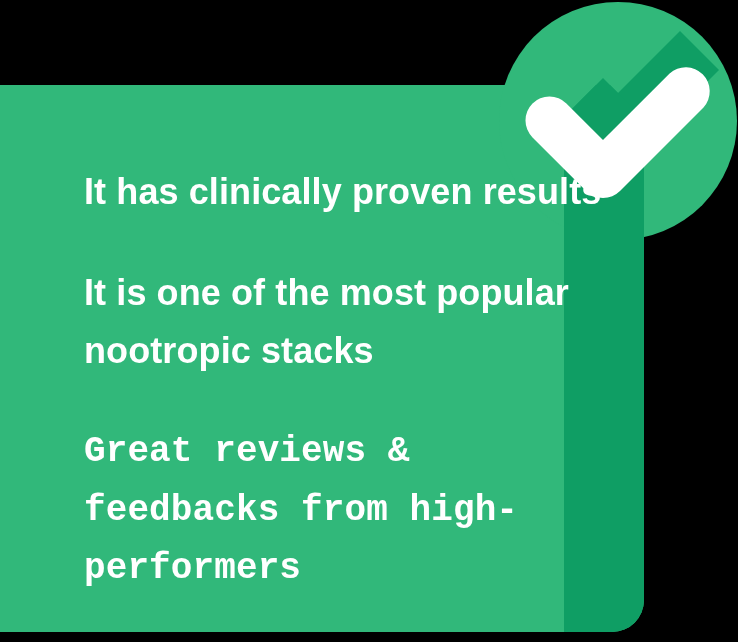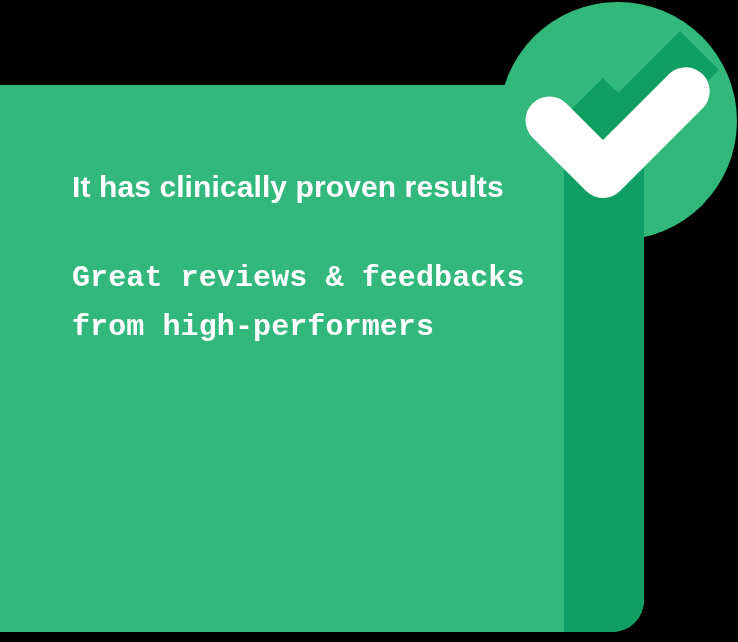--- a/index.html
+++ b/index.html
@@ -73,25 +73,25 @@
 
   
   .text-col {
     position: absolute;
     left: 72px;
     top: 163px;
     width: 530px;
   }
   .stmt {
     color: #ffffff;
-    font-size: 30px;
+    font-size: 36px;
     font-weight: bold;
     line-height: 1.63;
     letter-spacing: 0.1px;
-    margin: 0 0 42px 0;
+    margin: 0 0 42px 12px;
   }
   .stmt:last-child { margin-bottom: 0; font-family: Liberation Mono, monospace; }
 </style>
 </head>
 <body>
 
 <div id="stage">
 
   <div class="card"></div>
 
@@ -120,16 +120,17 @@
                a24 24 0 0 1 33.9 33.9
                L121 189
                a24 24 0 0 1 -33.9 0
                L33.5 135.4
                a24 24 0 0 1 0 -33.9 Z" fill="#ffffff"></path>
     </svg>
   </div>
 
   <div class="text-col">
     <p class="stmt">It has clinically proven results</p>
+    <p class="stmt">It is one of the most popular nootropic stacks</p>
     <p class="stmt">Great reviews &amp; feedbacks from high-performers</p>
   </div>
 
 </div>
 
 </body></html>

